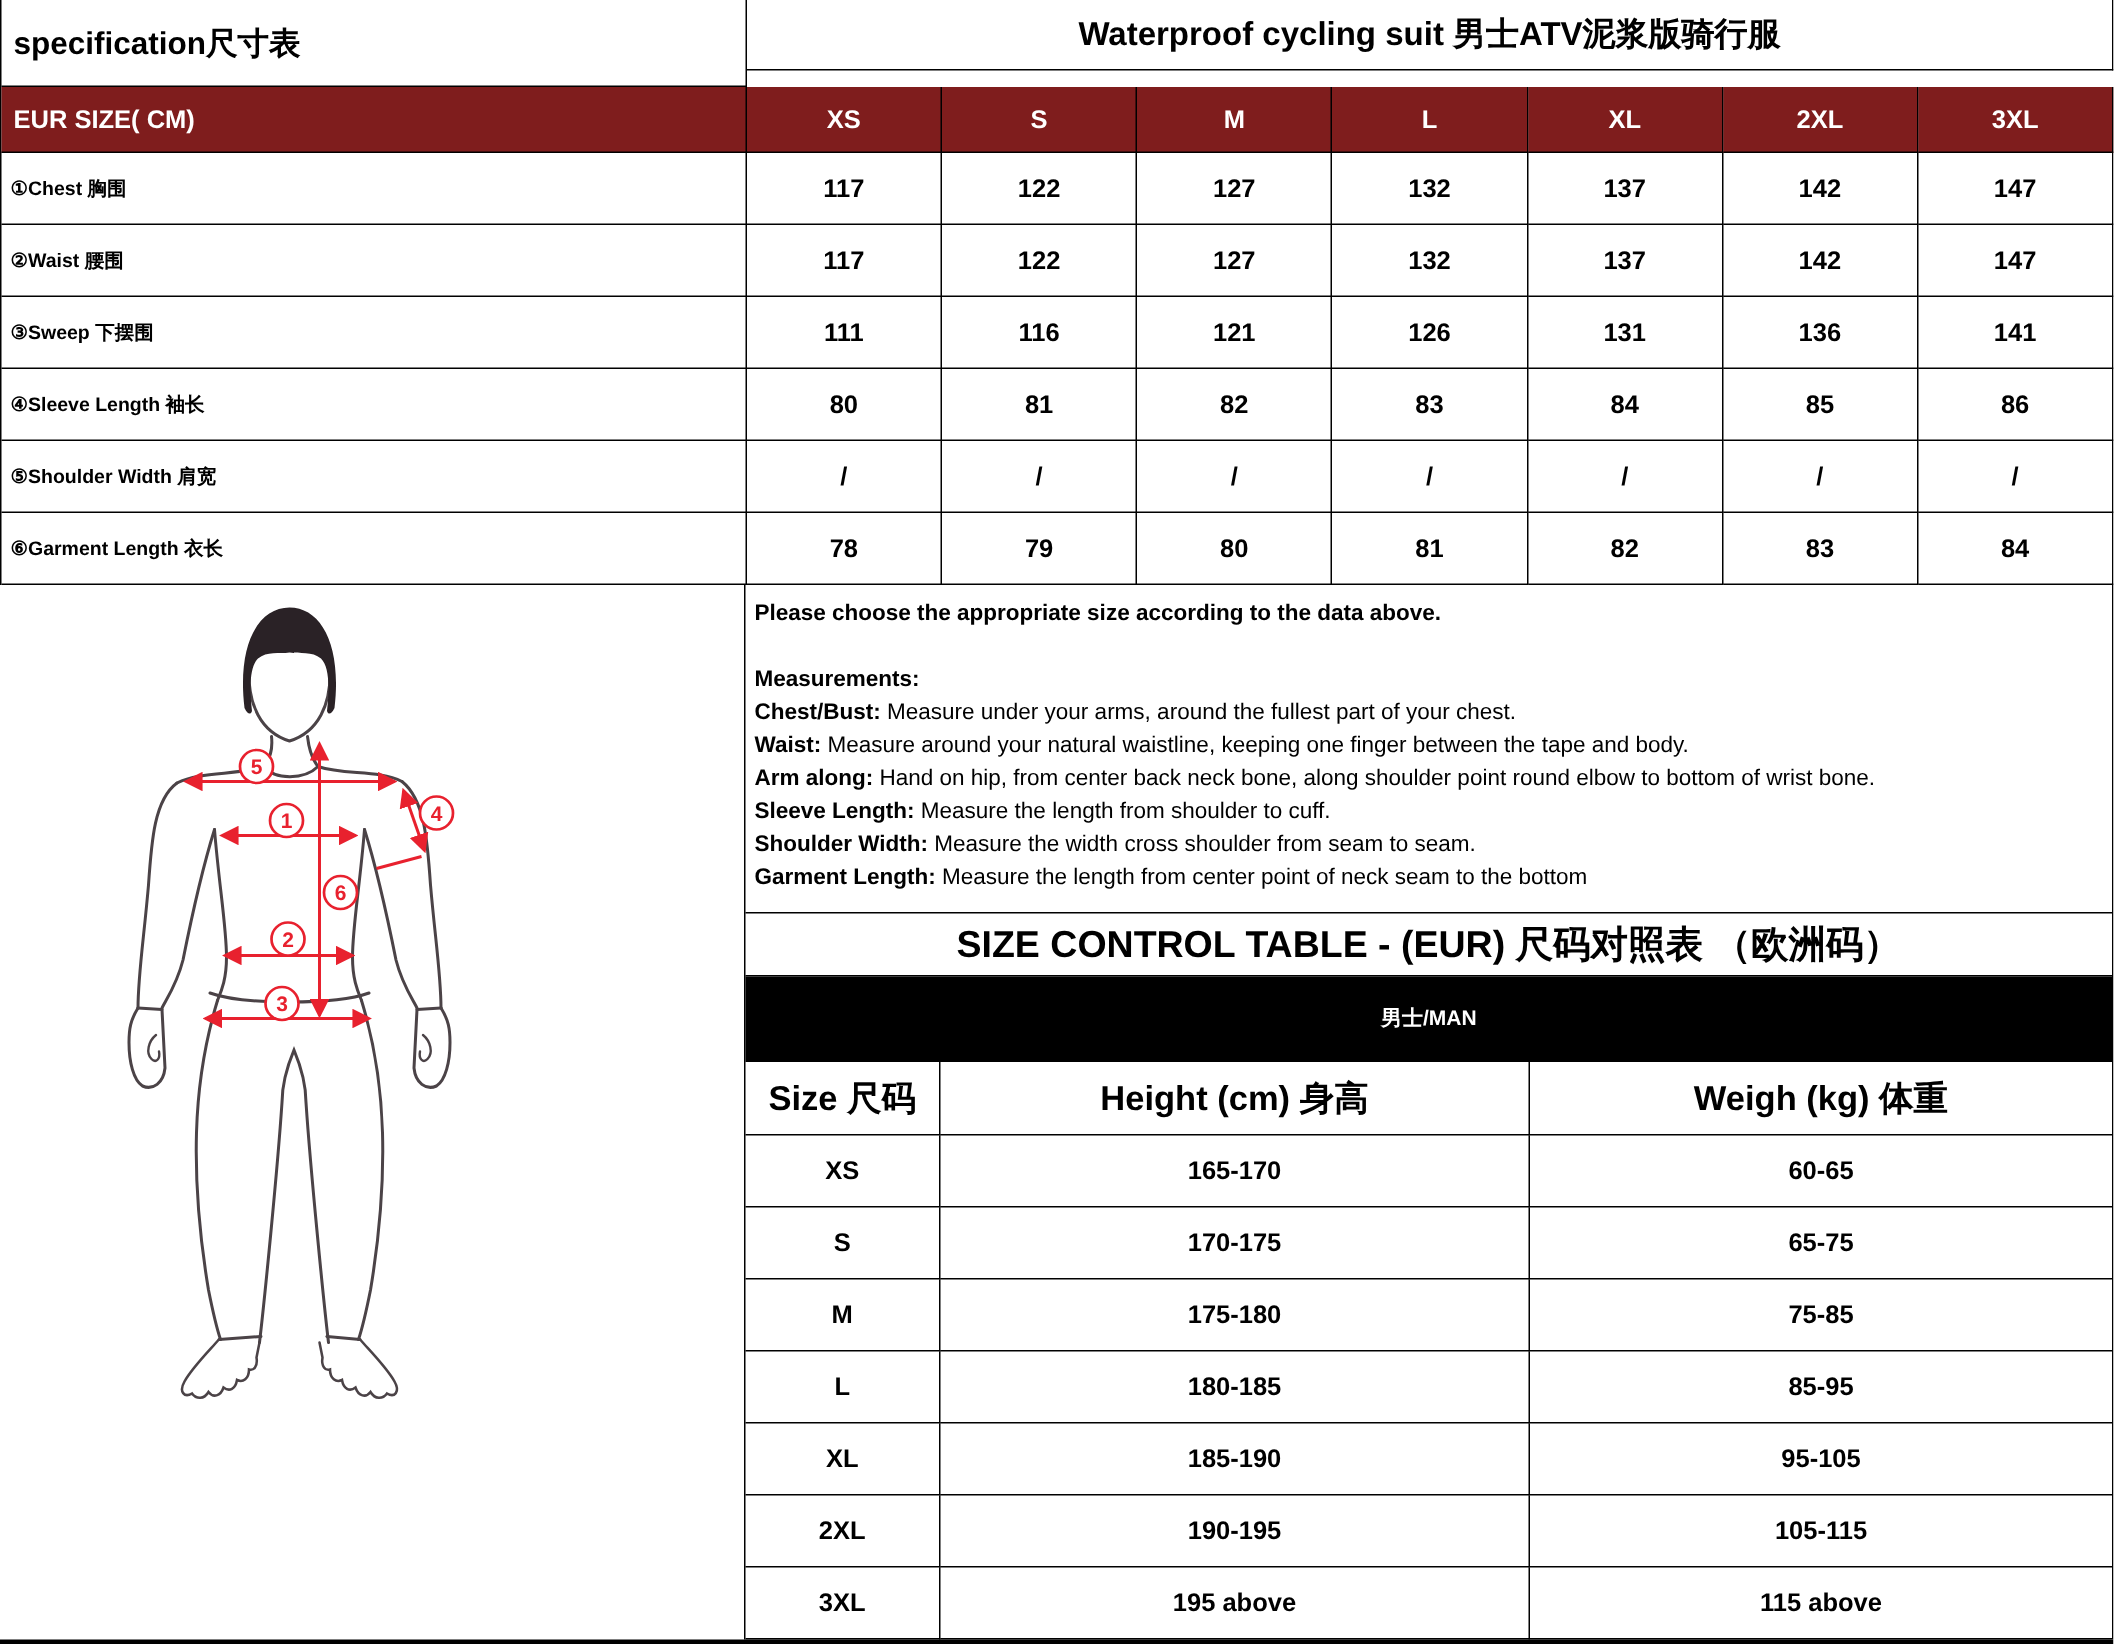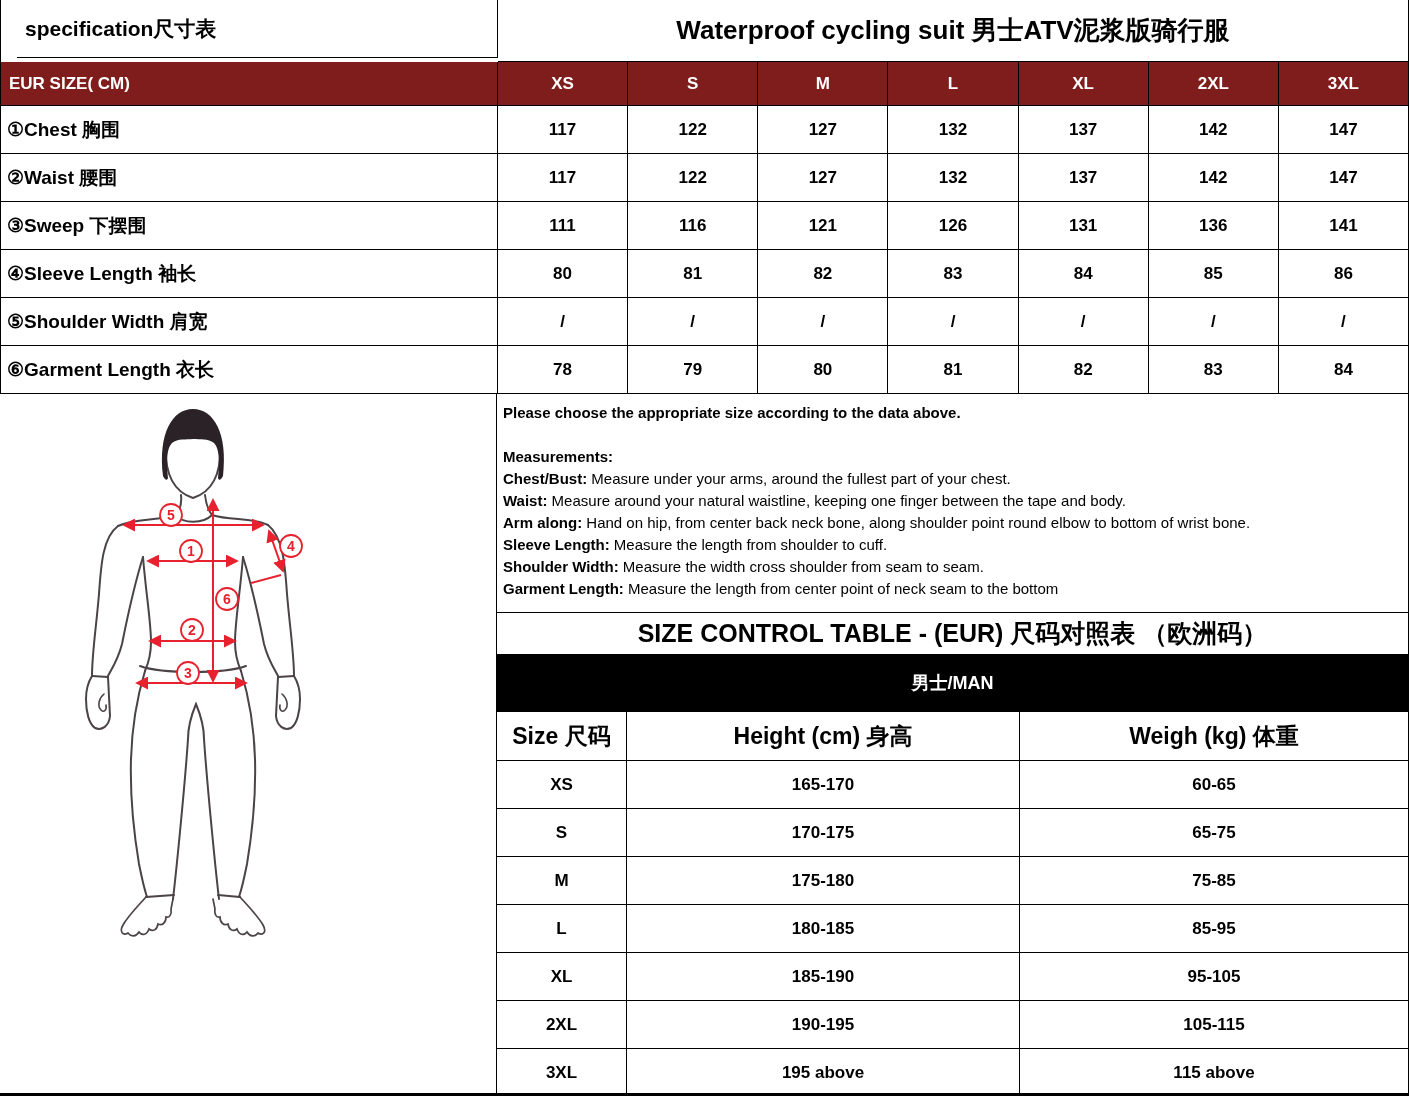--- a/index.html
+++ b/index.html
@@ -17,45 +17,45 @@
   .spec-grid {
     display:grid;
     grid-template-columns:497px repeat(7, 1fr);
     border-left:1px solid #000;
     width:1409px;
   }
   .spec-grid .c { border-right:1px solid #000; border-bottom:1px solid #000;
     display:flex; align-items:center; justify-content:center; }
   .t-left {
     height:58px; font-size:21px; font-weight:bold;
-    justify-content:flex-start !important; padding-left:8px;margin-left:16px;
+    justify-content:flex-start !important; padding-left:8px;
   }
-  .t-right { height:62px; grid-column:span 7; font-size:26px; font-weight:bold; }
+  .t-right { height:47px; grid-column:span 7; font-size:22px; font-weight:bold; }
   .ghead { background:#7f1d1d; color:#fff; height:44px; font-size:17px; font-weight:bold; }
   .ghead.lbl { justify-content:flex-start !important; padding-left:8px; }
-  .rlabel { height:48px; font-size:19px; font-weight:bold;
+  .rlabel { height:48px; font-size:13px; font-weight:bold;
     justify-content:flex-start !important; padding-left:6px; }
   .val { height:48px; font-size:17px; font-weight:bold; }
 
   
   .bottom { display:flex; width:1409px; height:703px; }
   .fig-panel { width:497px; border-right:1px solid #000; position:relative; }
   .right-panel { flex:1; display:flex; flex-direction:column; border-right:1px solid #000; }
 
   .notes { height:229px; border-bottom:1px solid #000; padding:8px 6px 0 6px;
     font-size:15px; line-height:22px; }
   .notes .intro { font-weight:bold; margin-bottom:22px; }
   .notes .mtitle { font-weight:bold; }
 
   .sc-title { height:43px; border-bottom:1px solid #000;
     display:flex; align-items:center; justify-content:center;
     font-size:25px; font-weight:bold;text-align:right; }
   .gender-bar { height:60px; background:#000; color:#fff;
     display:flex; align-items:center; justify-content:center;
-    font-size:18px; font-weight:bold; }
+    font-size:14px; font-weight:bold; }
 
   .sc-grid { display:grid; grid-template-columns:130px 393px 1fr; }
   .sc-grid .sc-c { border-right:1px solid #000; border-bottom:1px solid #000;
     display:flex; align-items:center; justify-content:center;
     font-weight:bold; }
   .sc-grid .sc-c:nth-child(3n) { border-right:none; }
   .sc-head { height:49px; font-size:23px; }
   .sc-cell { height:48px; font-size:17px; }
 
   

